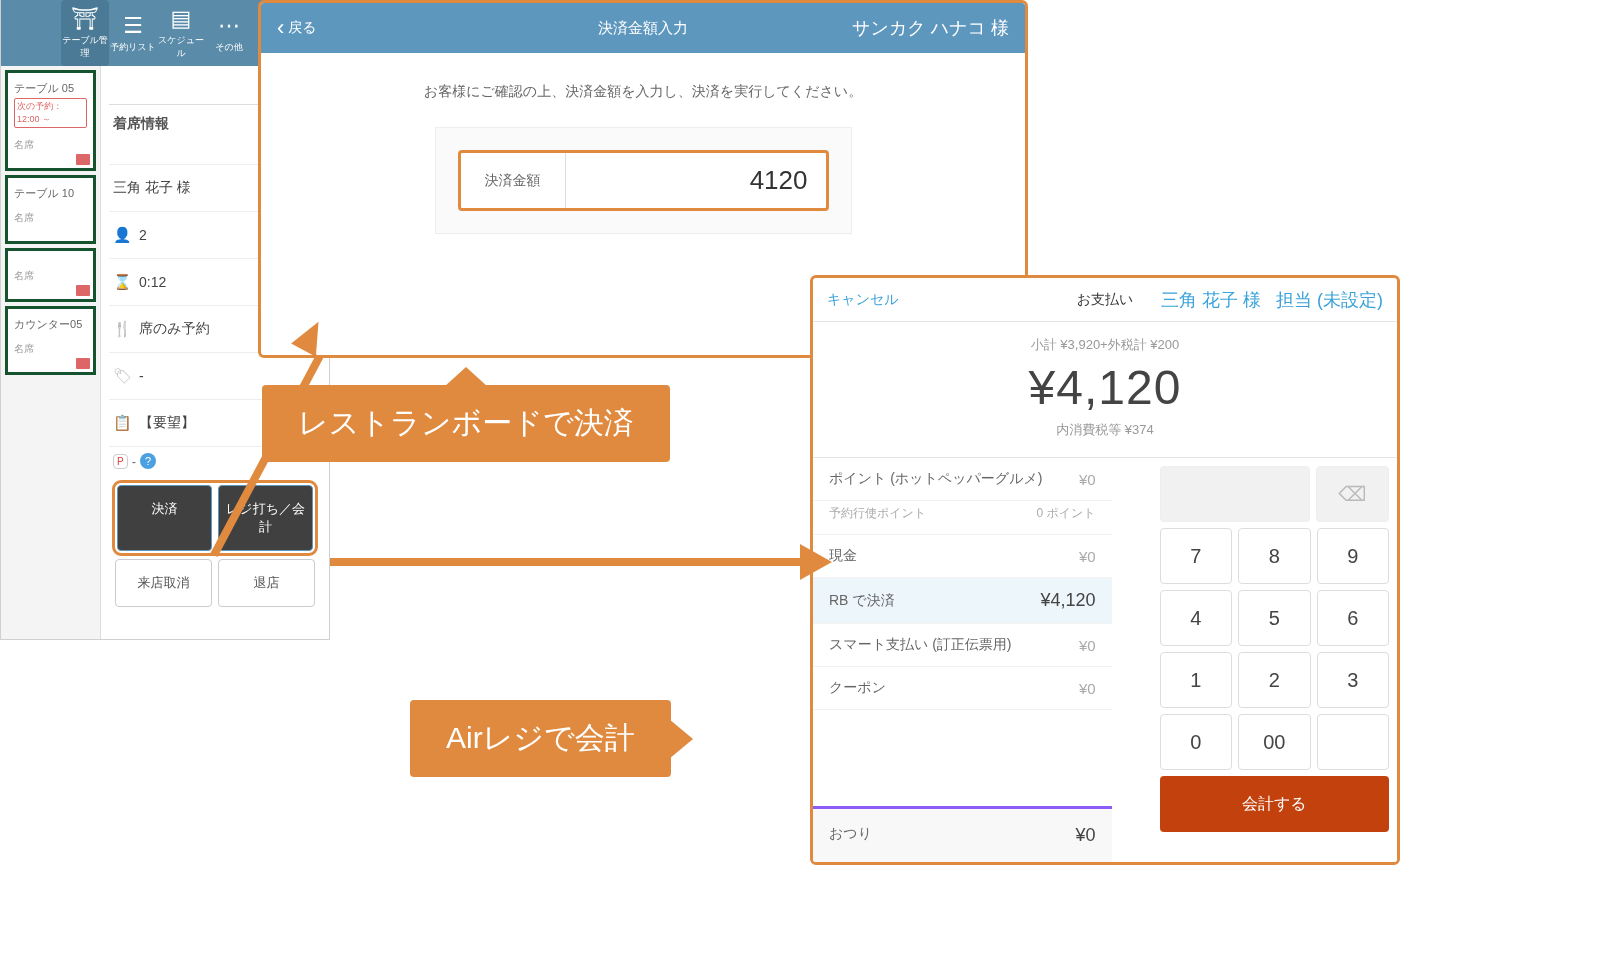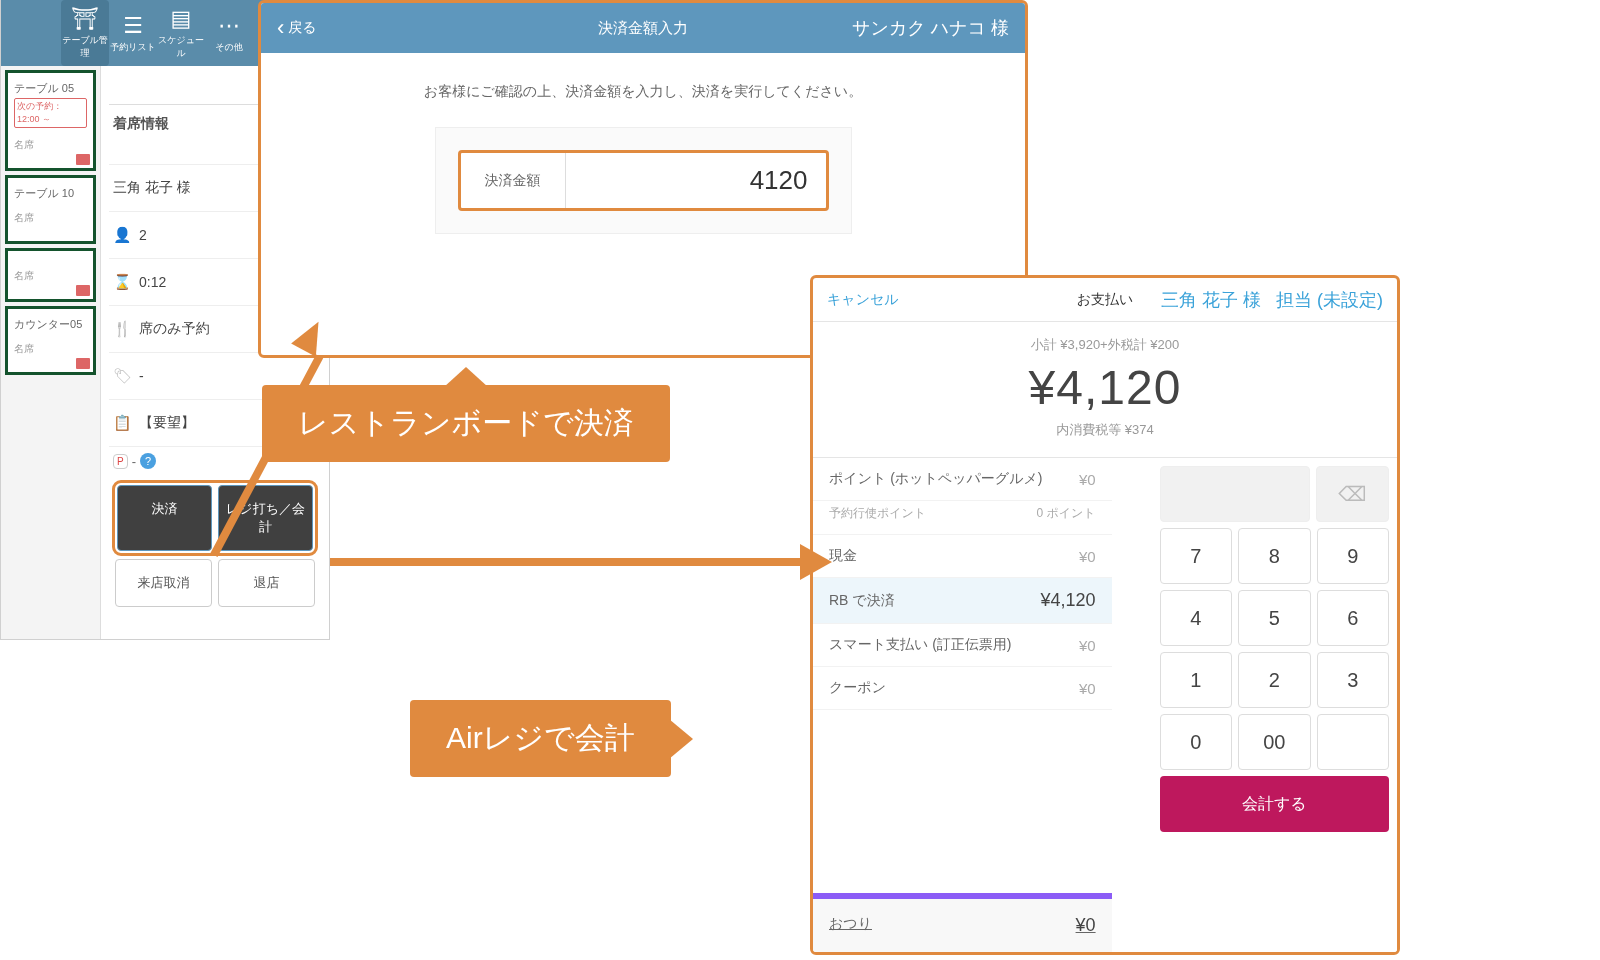--- a/index.html
+++ b/index.html
@@ -41,48 +41,48 @@
   .pay-title { position:absolute; left:50%; transform:translateX(-50%); font-weight:500; }
   .pay-cust { margin-left:auto; font-size:18px;}
   .pay-body { padding: 30px 40px; text-align: center; color: #666; font-size: 14px; }
   .pay-desc { margin-bottom: 26px; }
   .pay-card { background: #fafafa; border: 1px solid #eee; padding: 22px; display:inline-block; }
   .pay-field { display: flex; align-items: stretch; border: 3px solid #e08a3f; border-radius: 4px; overflow:hidden; background:#fff; }
   .pay-label { padding: 16px 24px; font-size: 14px; border-right:1px solid #ddd; display:flex; align-items:center;}
   .pay-value { width: 260px; text-align: right; padding: 12px 18px; font-size: 26px; color: #333; }
 
   
-  .reg-panel { position: absolute; left: 810px; top: 275px; width: 590px; height: 680px; border: 3px solid #e08a3f; border-radius: 6px; background: #fff; display:flex; flex-direction:column; overflow:hidden; }
+  .reg-panel { position: absolute; left: 810px; top: 275px; width: 590px; height: 590px; border: 3px solid #e08a3f; border-radius: 6px; background: #fff; display:flex; flex-direction:column; overflow:hidden; }
   .reg-header { height: 44px; border-bottom: 1px solid #e5e5e5; display: flex; align-items: center; padding: 0 14px; font-size: 14px; }
   .reg-cancel { color: #3aa2d9; }
   .reg-title { position:absolute; left:50%; transform:translateX(-50%); color:#333; font-weight:500;}
   .reg-right { margin-left:auto; font-size:18px; }
   .reg-right .cust { color:#3aa2d9; margin-right:10px;}
   .reg-right .staff { color:#3aa2d9; }
   .reg-total-area { text-align:center; padding: 14px 0 18px; border-bottom:1px solid #e5e5e5;}
   .reg-sub { font-size:13px; color:#999; }
   .reg-total { font-size: 48px; color:#444; font-weight:300; margin:6px 0; letter-spacing:1px;}
   .reg-tax { font-size:13px; color:#999;}
   .reg-grid { flex:1; display:flex;gap:40px; }
   .reg-lines { width: 55%; font-size:14px; color:#666; }
   .reg-line { display:flex; align-items:center; padding: 12px 16px; border-bottom:1px solid #f2f2f2; }
   .reg-line .amt { margin-left:auto; color:#aaa; font-size:15px;}
   .reg-line.small { font-size:12px; padding-top:4px; padding-bottom:12px; color:#aaa;}
   .reg-line.small .amt{ font-size:12px;}
   .reg-line.highlight { background:#edf6fb; }
   .reg-line.highlight .amt { color:#444; font-size:18px;}
-  .reg-change { display:flex; padding: 16px; font-size:14px; color:#666; background:#f8f8f8; border-top:6px solid #8b5cf6; margin-top:auto;text-decoration:underline;}
+  .reg-change { display:flex; padding: 16px; font-size:14px; color:#666; background:#f8f8f8; border-top:3px solid #8b5cf6; margin-top:auto;}
   .reg-change .amt{ margin-left:auto; font-size:18px; color:#444;}
   .reg-left { display:flex; flex-direction:column; width:55%; }
   .reg-right-keys { width:45%; padding:8px; display:flex; flex-direction:column; gap:6px; background:#fff;}
   .keyrow { display:flex; gap:6px; }
   .key { flex:1; height:56px; border:1px solid #ddd; border-radius:4px; display:flex; align-items:center; justify-content:center; font-size:20px; color:#444; background:#fff;}
   .key.gray { background:#f1f1f1; color:#bbb; border-color:#eee;}
   .key.wide { flex:2.08; }
-  .reg-submit { height:56px; background:#be185d; color:#fff; border:none; border-radius:4px; font-size:16px; }
+  .reg-submit { height:56px; background:#c2410c; color:#fff; border:none; border-radius:4px; font-size:16px; }
 
   
   .arrow { position:absolute; background:#e08a3f; }
   .arrow1 { left:210px; top:330px; width:8px; height:225px; transform:rotate(28deg); transform-origin:bottom; }
   .arrow1head { position:absolute; left:297px; top:320px; width:0;height:0;border-left:14px solid transparent;border-right:14px solid transparent;border-bottom:32px solid #e08a3f; transform:rotate(28deg);}
   .arrow2 { left:330px; top:558px; width:480px; height:8px; }
   .arrow2head { position:absolute; left:800px; top:544px; width:0;height:0;border-top:18px solid transparent;border-bottom:18px solid transparent;border-left:32px solid #e08a3f;}
   .callout { position:absolute; background:#e08a3f; color:#fff; font-size:30px; font-weight:500; padding:18px 36px; border-radius:4px; }
   .callout .notch { position:absolute; width:0;height:0; }
   .co1 { left:262px; top:385px; }

